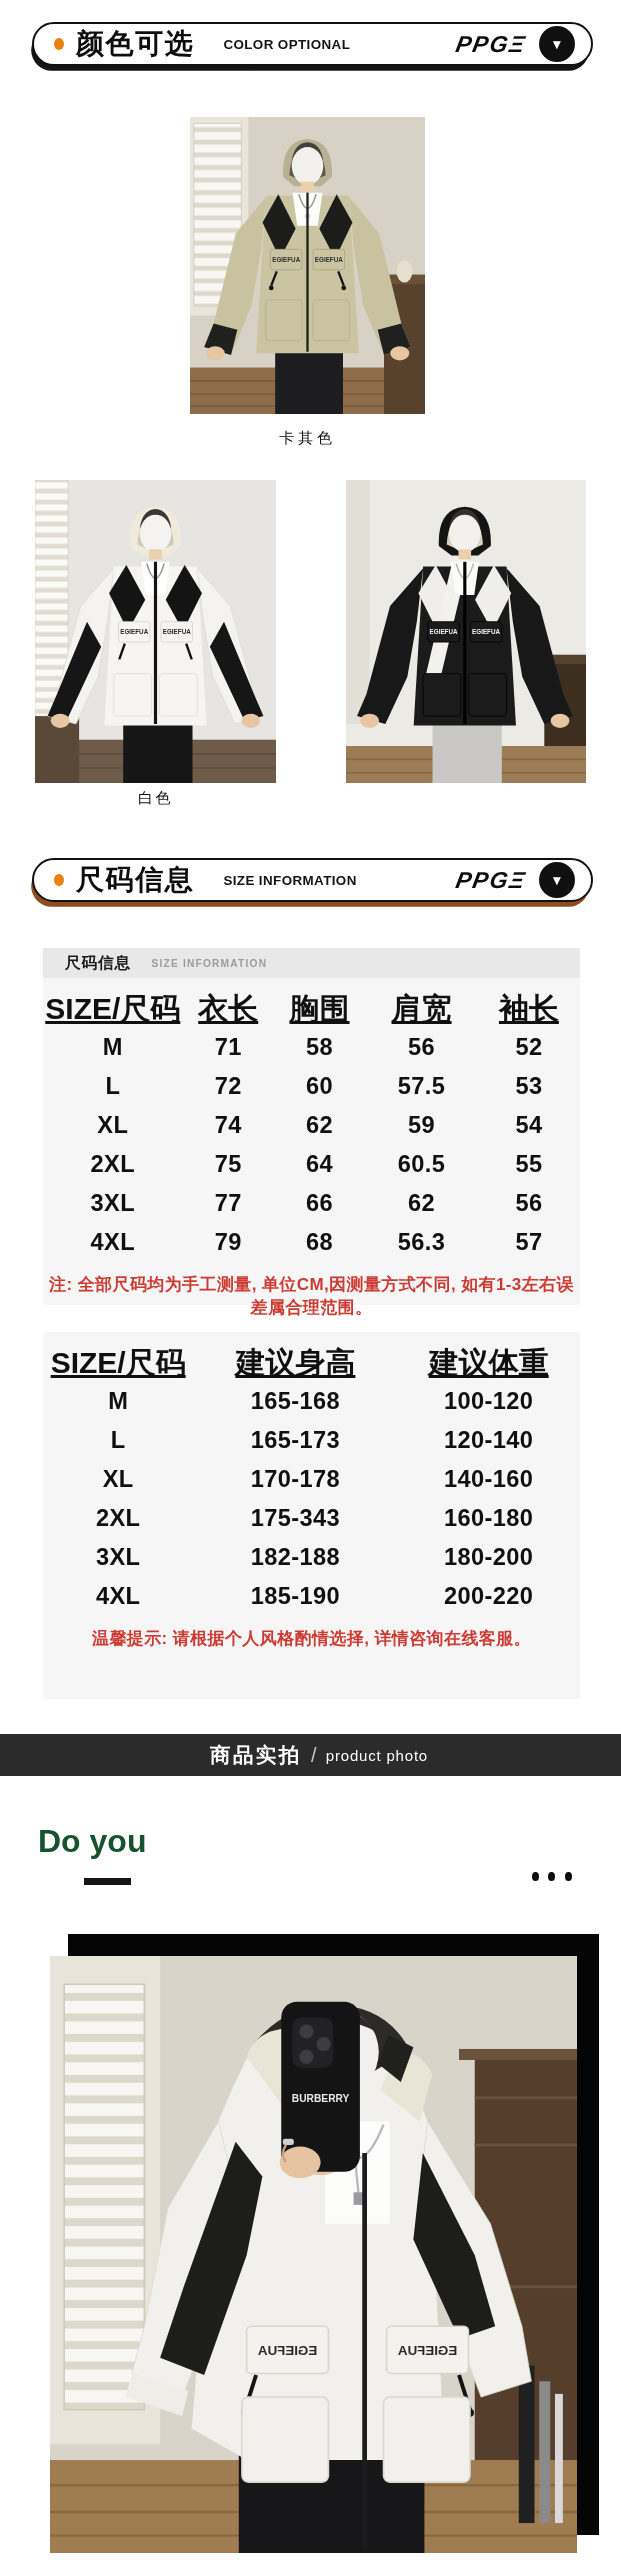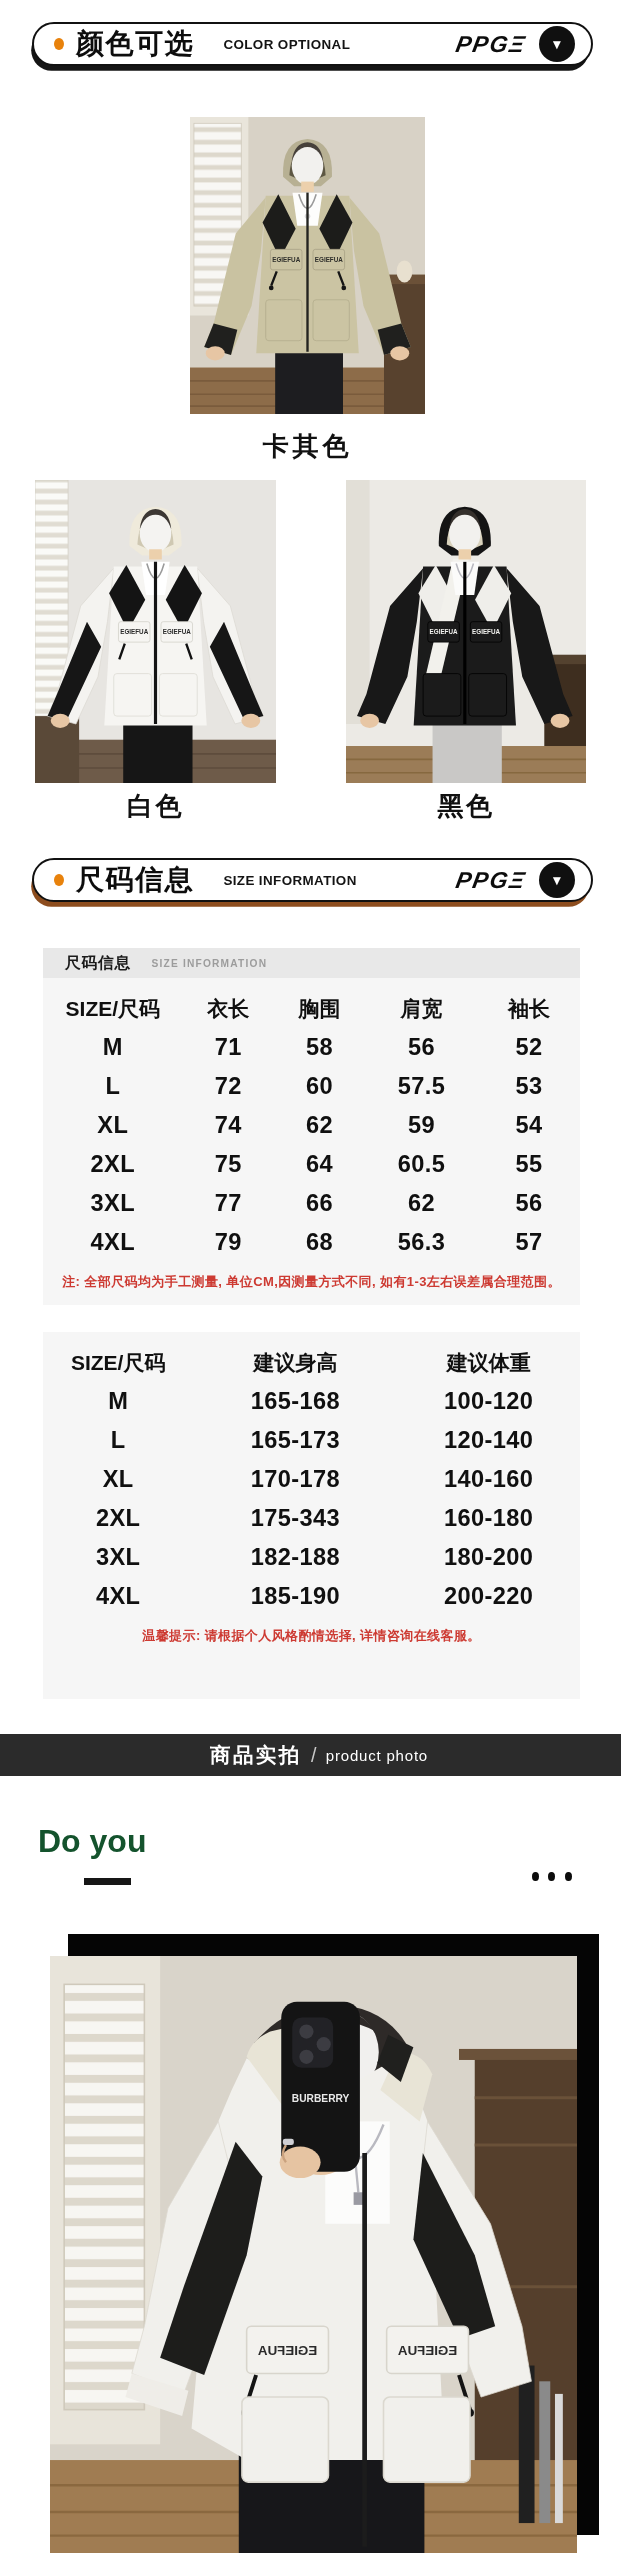--- a/index.html
+++ b/index.html
@@ -14,34 +14,34 @@
   .pill.shadow-brown{box-shadow:-2.4px 6.3px 0 -1.6px #8d4d1e;}
   .pill .dot{width:10.2px;height:12.6px;border-radius:50%;background:#e8820c;margin:0 11.8px 0 7.9px;flex:none;}
   .pill .cn{font-size:28px;font-weight:900;color:#0d0d0d;letter-spacing:1.6px;white-space:nowrap;}
   .pill .en{font-size:13.4px;font-weight:700;color:#141414;margin-left:29px;letter-spacing:0.4px;white-space:nowrap;}
   .pill .brand{margin-left:auto;font-size:23px;font-weight:900;font-style:italic;
                transform:skewX(-10deg);letter-spacing:1.6px;color:#0d0d0d;white-space:nowrap;}
   .pill .circ{width:36px;height:36px;border-radius:50%;background:#101010;margin-left:12.6px;flex:none;
               display:flex;align-items:center;justify-content:center;}
   .pill .circ span{color:#fff;font-size:13.4px;line-height:1;transform:translateY(0.8px);}
 
-  .color-label{text-align:center;font-size:26px;font-weight:700;color:#111;letter-spacing:3.9px;}
+  .color-label{text-align:center;font-size:15px;font-weight:400;color:#111;letter-spacing:3.9px;}
 
   
   .card{background:#f6f6f6;box-sizing:border-box;}
   .strip{height:30px;background:#e8e8e8;display:flex;align-items:center;padding-left:22px;}
   .strip .s-cn{font-size:15.7px;font-weight:800;color:#1a1a1a;letter-spacing:0.8px;}
   .strip .s-en{font-size:10.2px;font-weight:700;color:#9c9c9c;letter-spacing:1.2px;margin-left:20.5px;}
   .tbl{padding-top:11px;}
   .trow{display:grid;height:39px;align-items:center;text-align:center;color:#101010;}
   .t5{grid-template-columns:26% 17% 17% 21% 19%;}
   .t3{grid-template-columns:28% 38% 34%;}
-  .thead span{font-size:21px;font-weight:700;}
+  .thead span{font-size:30px;font-weight:700;text-decoration:underline;}
   .tcell{font-size:23.6px;font-weight:700;letter-spacing:0.4px;}
-  .rednote{margin-top:11px;text-align:center;font-size:13px;font-weight:700;color:#cd3a32;letter-spacing:0.4px;}
+  .rednote{margin-top:11px;text-align:center;font-size:17px;font-weight:700;color:#cd3a32;letter-spacing:0.4px;}
 
   
   .photobar{background:#2b2b2b;display:flex;align-items:center;justify-content:center;color:#fff;}
   .photobar .pb-cn{font-size:20.5px;font-weight:700;letter-spacing:2.4px;}
   .photobar .pb-sep{font-size:19.7px;color:#c9c9c9;margin:0 9.4px;}
   .photobar .pb-en{font-size:15px;font-weight:400;letter-spacing:0.8px;}
 
   .doyou{font-size:32px;font-weight:700;color:#14532d;letter-spacing:0;}
   .underline{background:#161616;}
   .dots{display:flex;gap:9.4px;}
@@ -182,21 +182,20 @@
       <rect x="104" y="180" width="40" height="26" rx="3" fill="#1b1b1b" stroke="#000"></rect>
       <rect x="158" y="180" width="40" height="26" rx="3" fill="#1b1b1b" stroke="#000"></rect>
       <text x="124" y="196" font-size="8" font-weight="bold" text-anchor="middle" fill="#f1f1ee">EGIEFUA</text>
       <text x="178" y="196" font-size="8" font-weight="bold" text-anchor="middle" fill="#f1f1ee">EGIEFUA</text>
       <rect x="98" y="246" width="48" height="54" rx="4" fill="#1b1b1b" stroke="#000"></rect>
       <rect x="156" y="246" width="48" height="54" rx="4" fill="#1b1b1b" stroke="#000"></rect>
     </svg>
   </div>
 
   <div class="abs color-label" style="left:35px;top:789px;width:241px;letter-spacing:2.4px;">白色</div>
-  <div class="abs color-label" style="left:346px;top:789px;width:240px;letter-spacing:2.4px;">黑色</div>
 
   <div class="abs pill shadow-brown" style="left:31.5px;top:858px;width:561px;height:44px;">
     <span class="dot"></span>
     <span class="cn">尺码信息</span>
     <span class="en">SIZE INFORMATION</span>
     <span class="brand">PPGΞ</span>
     <span class="circ">
       <span>▼</span>
     </span>
   </div>

